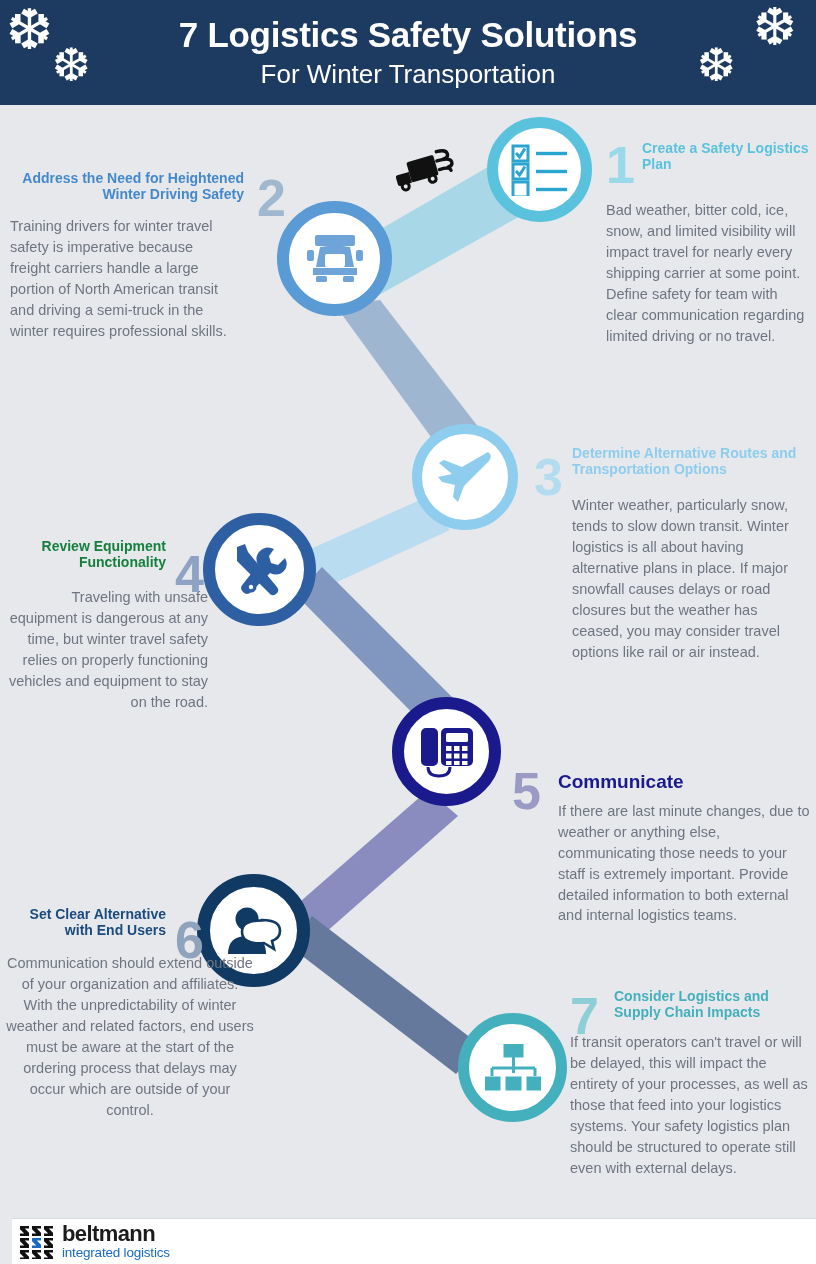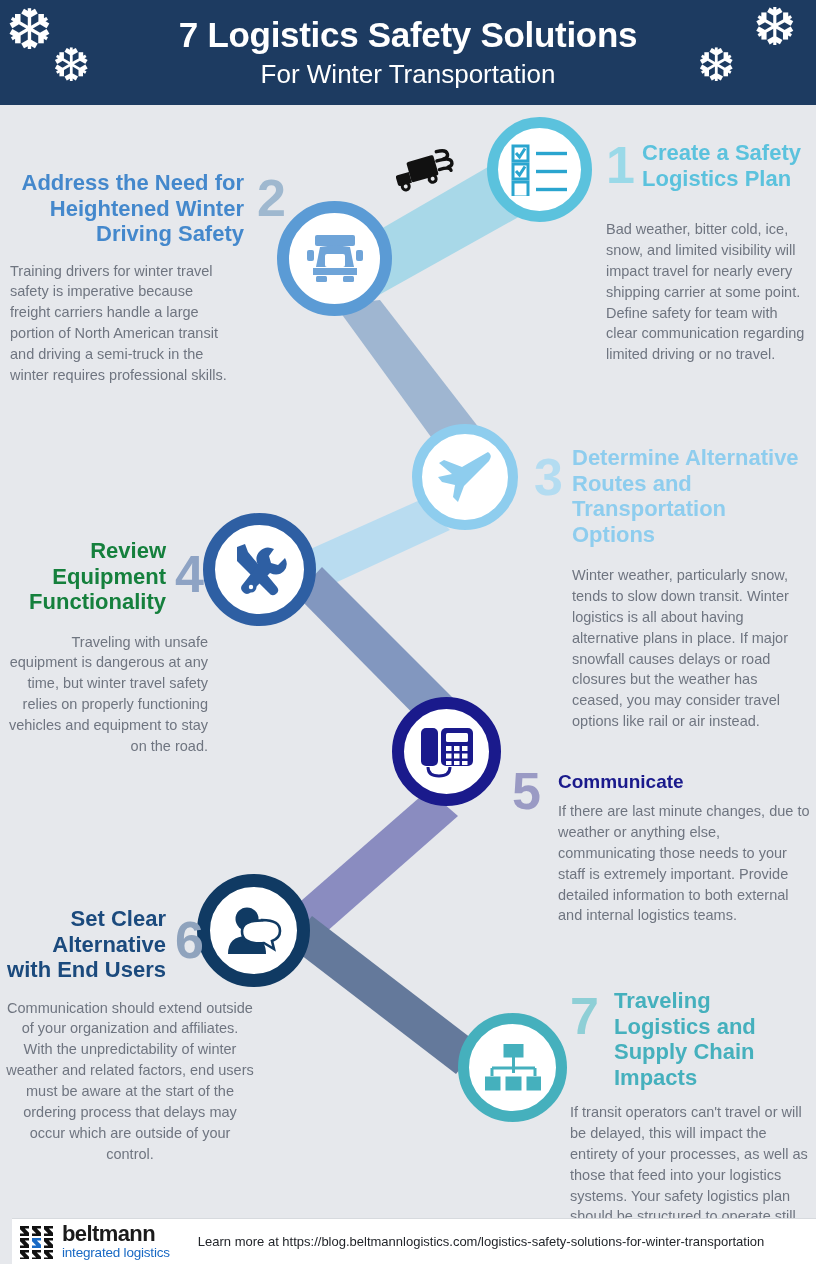--- a/index.html
+++ b/index.html
@@ -45,21 +45,21 @@
     box-sizing:border-box;z-index:4;
   }
   .node svg{display:block;}
 
   
   .block{position:absolute;z-index:5;}
   .block .num{
     position:absolute;font-size:52px;font-weight:bold;line-height:1;
   }
   .block h3{
-    margin:0;font-size:22px;font-weight:bold;line-height:1.16;
+    margin:0;font-size:14px;font-weight:bold;line-height:1.16;
   }
   .block p{
     margin:10px 0 0 0;font-size:14.5px;line-height:1.44;color:#6f7580;
   }
   .block.right h3{text-align:left;}
   .block.left h3{text-align:right;}
   .block.left p{text-align:left;}
 
   
   .footer{
@@ -246,21 +246,21 @@
   </div>
 
   <div class="block left" style="left:6px;top:906px;width:198px;">
     <div class="num" style="right:0;top:8px;color:#8fa3bd;">6</div>
     <h3 style="color:#1b4a7d;margin-right:38px;">Set Clear Alternative with End Users</h3>
     <p style="width:248px;margin-top:15px;text-align:center;">Communication should extend outside of your organization and affiliates. With the unpredictability of winter weather and related factors, end users must be aware at the start of the ordering process that delays may occur which are outside of your control.</p>
   </div>
 
   <div class="block right" style="left:570px;top:988px;width:240px;">
     <div class="num" style="left:0;top:2px;color:#8ecfd6;">7</div>
-    <h3 style="color:#45b0bd;margin-left:44px;">Traveling Logistics and Supply Chain Impacts</h3>
+    <h3 style="color:#45b0bd;margin-left:44px;">Consider Logistics and Supply Chain Impacts</h3>
     <p style="margin-top:12px;width:240px;">If transit operators can't travel or will be delayed, this will impact the entirety of your processes, as well as those that feed into your logistics systems. Your safety logistics plan should be structured to operate still even with external delays.</p>
   </div>
 
   <div class="footer">
     <div class="logo-wrap">
       <svg class="logo-mark" viewBox="0 0 36 34">
         <g fill="#111111">
           <path d="M0 1 h9 v2.5 h-4.2 l4.2 4.2 v-4.2 h0 v7.5 h-9 v-2.5 h4.2 l-4.2 -4.2 z"></path>
           <path d="M12 1 h9 v2.5 h-4.2 l4.2 4.2 v-4.2 h0 v7.5 h-9 v-2.5 h4.2 l-4.2 -4.2 z"></path>
           <path d="M24 1 h9 v2.5 h-4.2 l4.2 4.2 v-4.2 h0 v7.5 h-9 v-2.5 h4.2 l-4.2 -4.2 z"></path>
@@ -272,16 +272,15 @@
         </g>
         <g fill="#1869c4">
           <path d="M12 13 h9 v2.5 h-4.2 l4.2 4.2 v-4.2 h0 v7.5 h-9 v-2.5 h4.2 l-4.2 -4.2 z"></path>
         </g>
       </svg>
       <div class="logo-text">
         <div class="logo-name">beltmann</div>
         <div class="logo-tag">integrated logistics</div>
       </div>
     </div>
-    <div class="footer-link">Learn more at https://blog.beltmannlogistics.com/logistics-safety-solutions-for-winter-transportation</div>
   </div>
 
 </div>
 
 </body></html>

